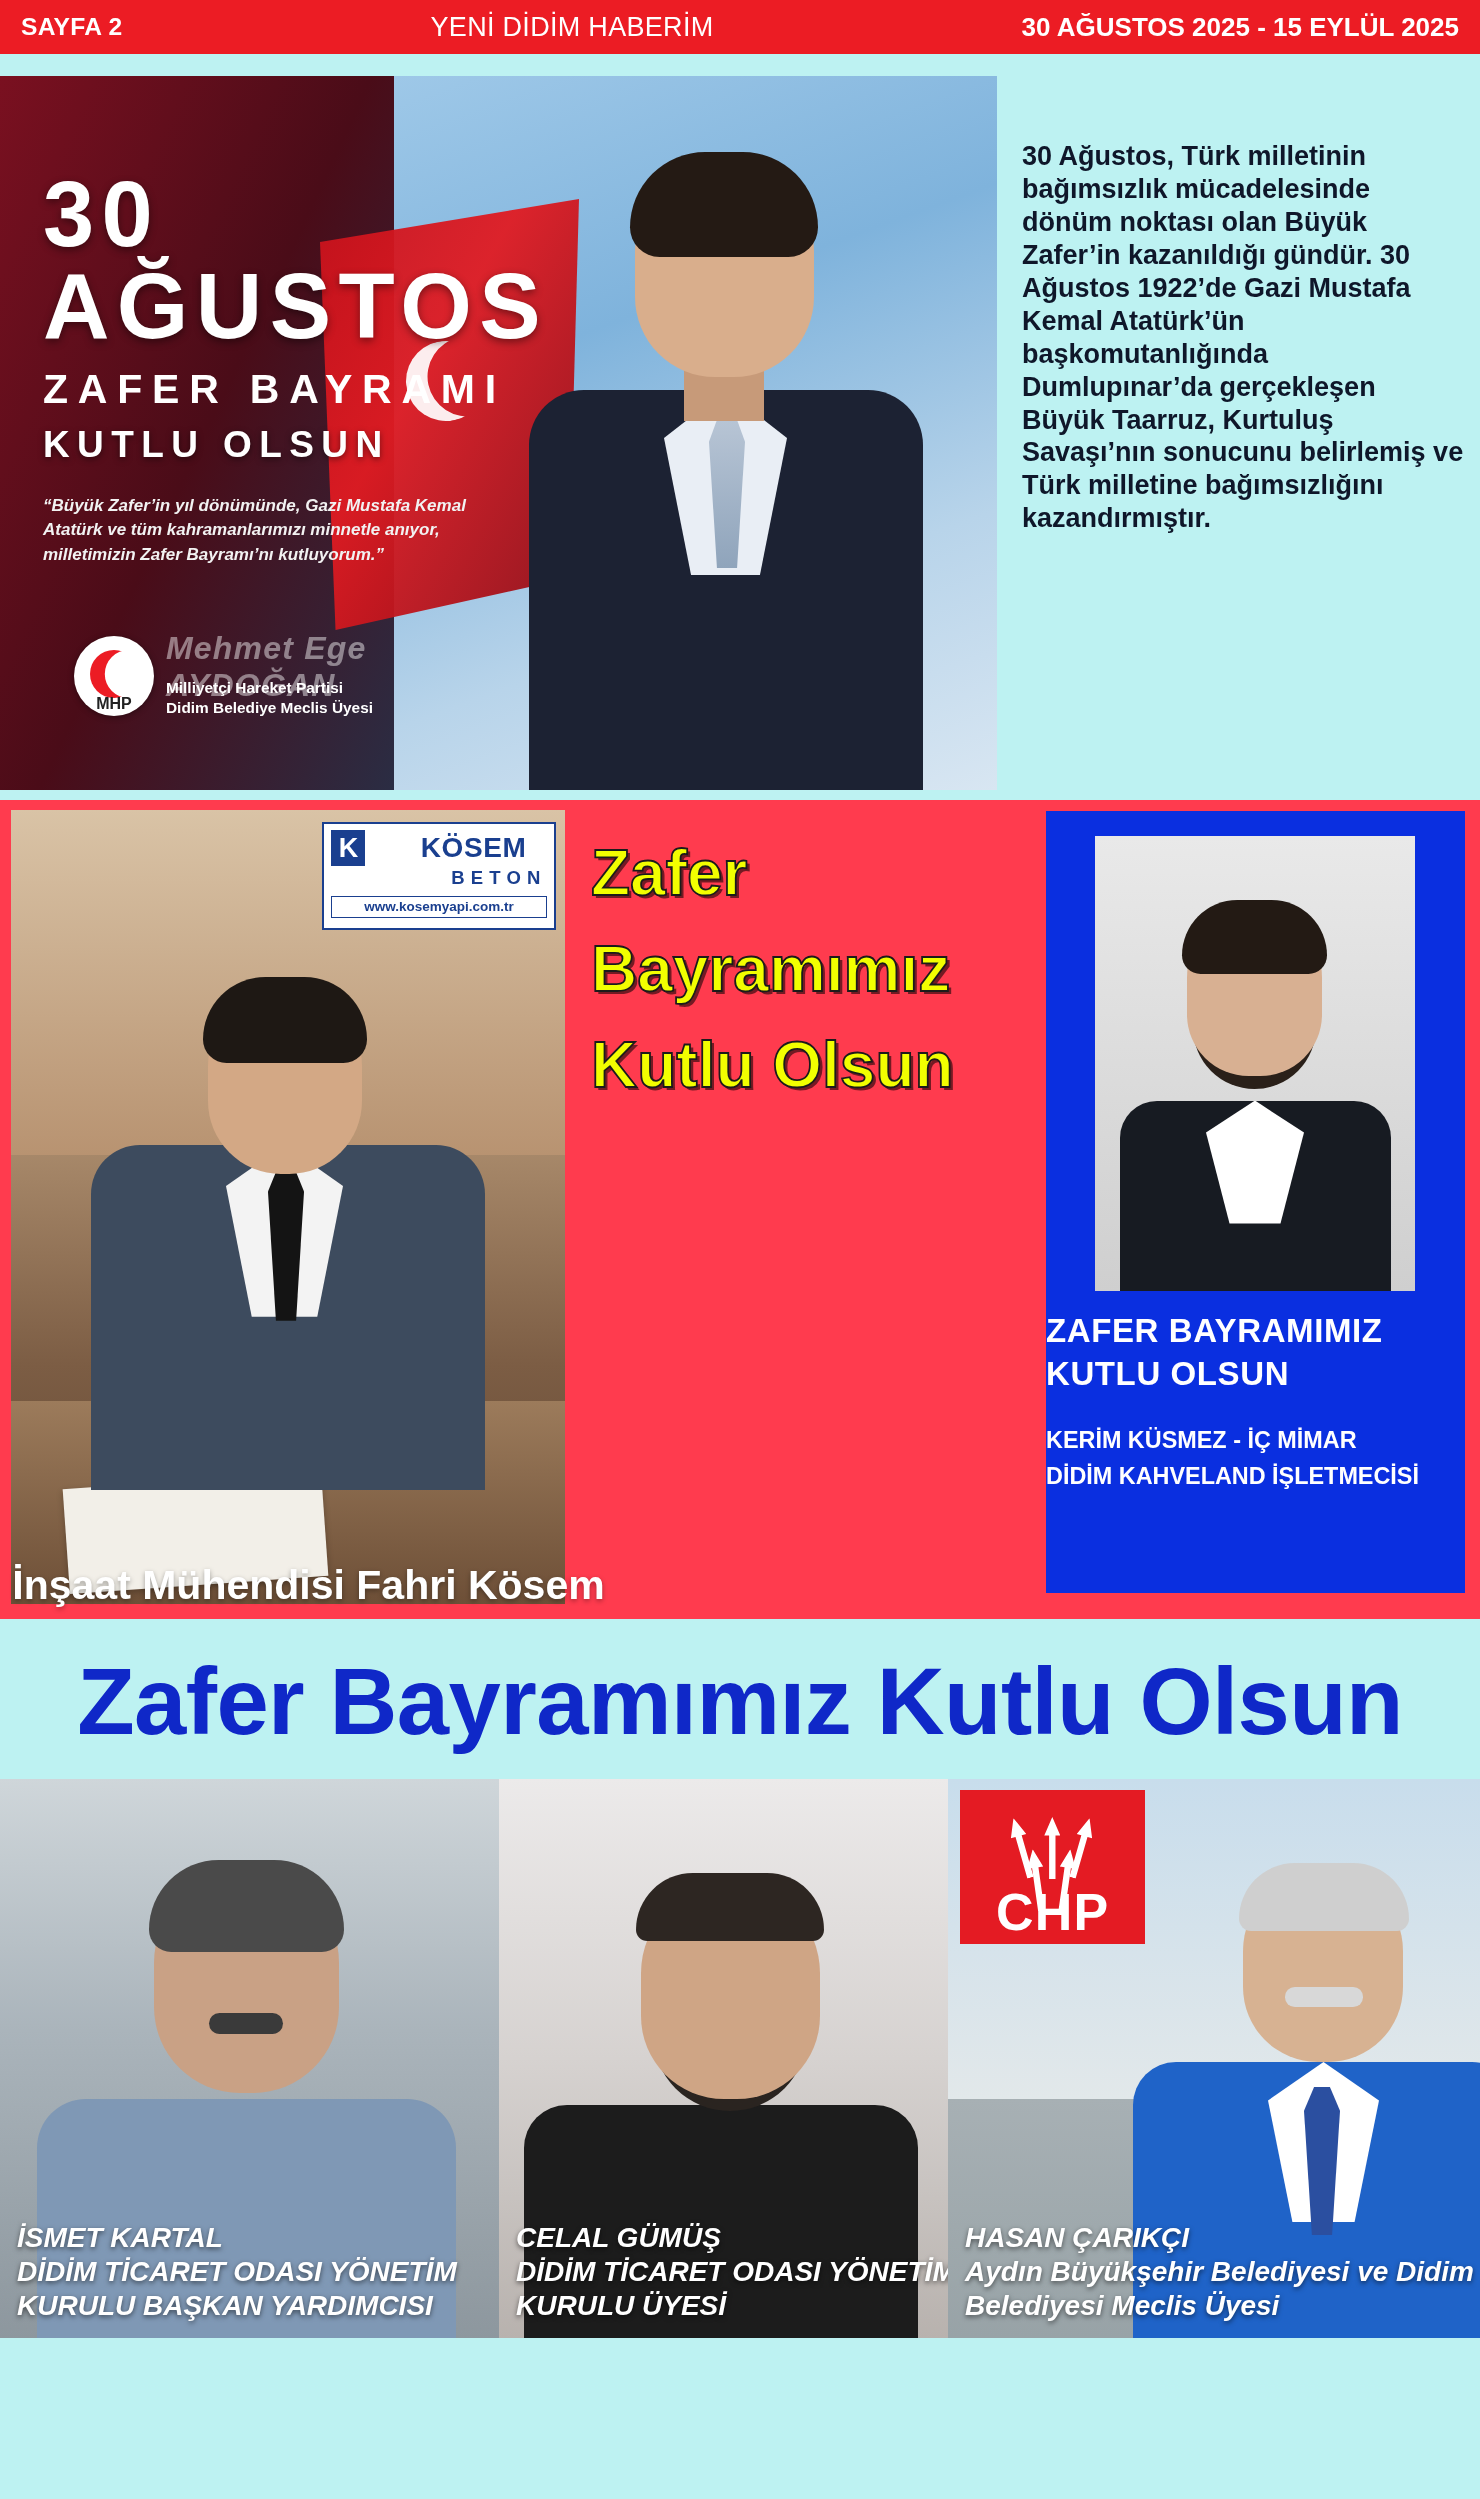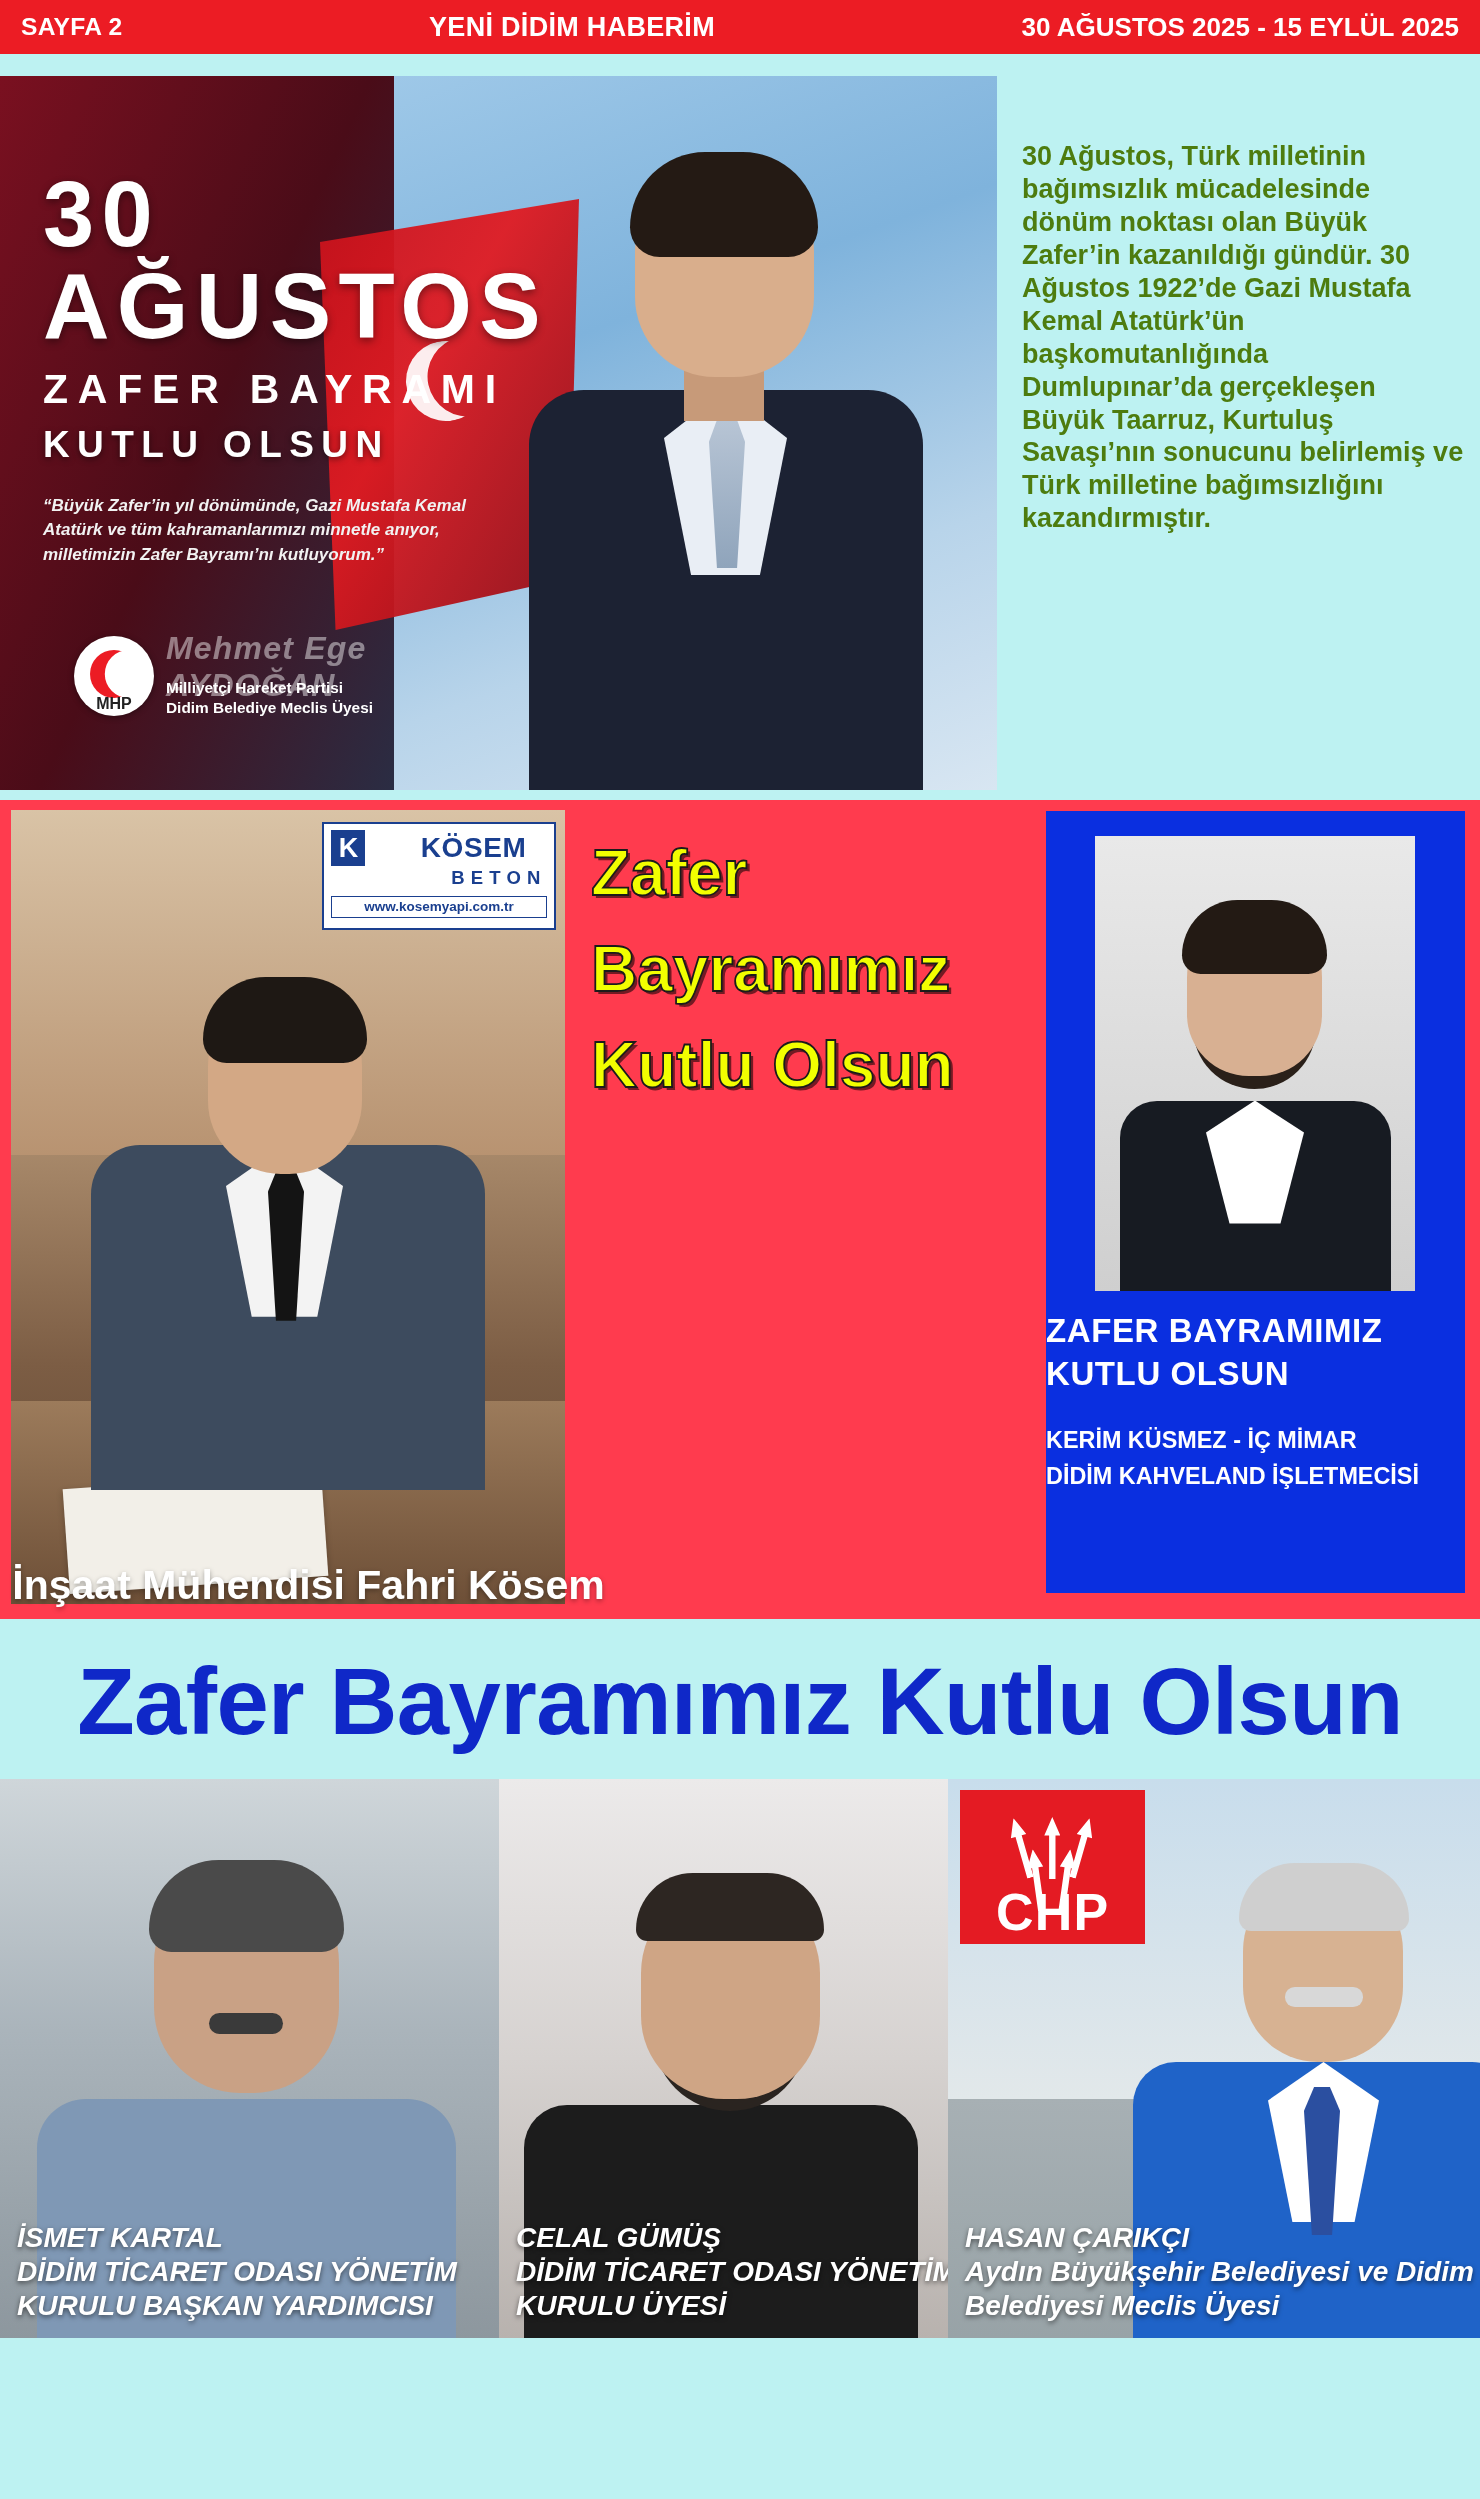--- a/index.html
+++ b/index.html
@@ -36,21 +36,21 @@
   .masthead .page-num {
     font-size: 24.6px;
     font-weight: bold;
     letter-spacing: 0.3px;
     white-space: nowrap;
   }
   .masthead .paper-name {
     flex: 1;
     text-align: center;
     font-size: 27px;
-    font-weight: bold;
+    font-weight: normal;
     letter-spacing: 0.3px;
   }
   .masthead .date-range {
     font-size: 26px;
     font-weight: bold;
     white-space: nowrap;
   }
 
   
   .top-section {
@@ -216,21 +216,21 @@
     font-size: 15.4px;
     font-weight: bold;
     color: #ffffff;
     line-height: 1.3;
   }
 
   .intro-text {
     position: absolute;
     left: 1022px; top: 86px;
     width: 443px;
-    color: #4d7c0f;
+    color: #0f172a;
     font-size: 27px;
     font-weight: bold;
     line-height: 1.22;
   }
 
   
   .mid-band {
     position: absolute;
     left: 0; top: 800px;
     width: 1480px;

